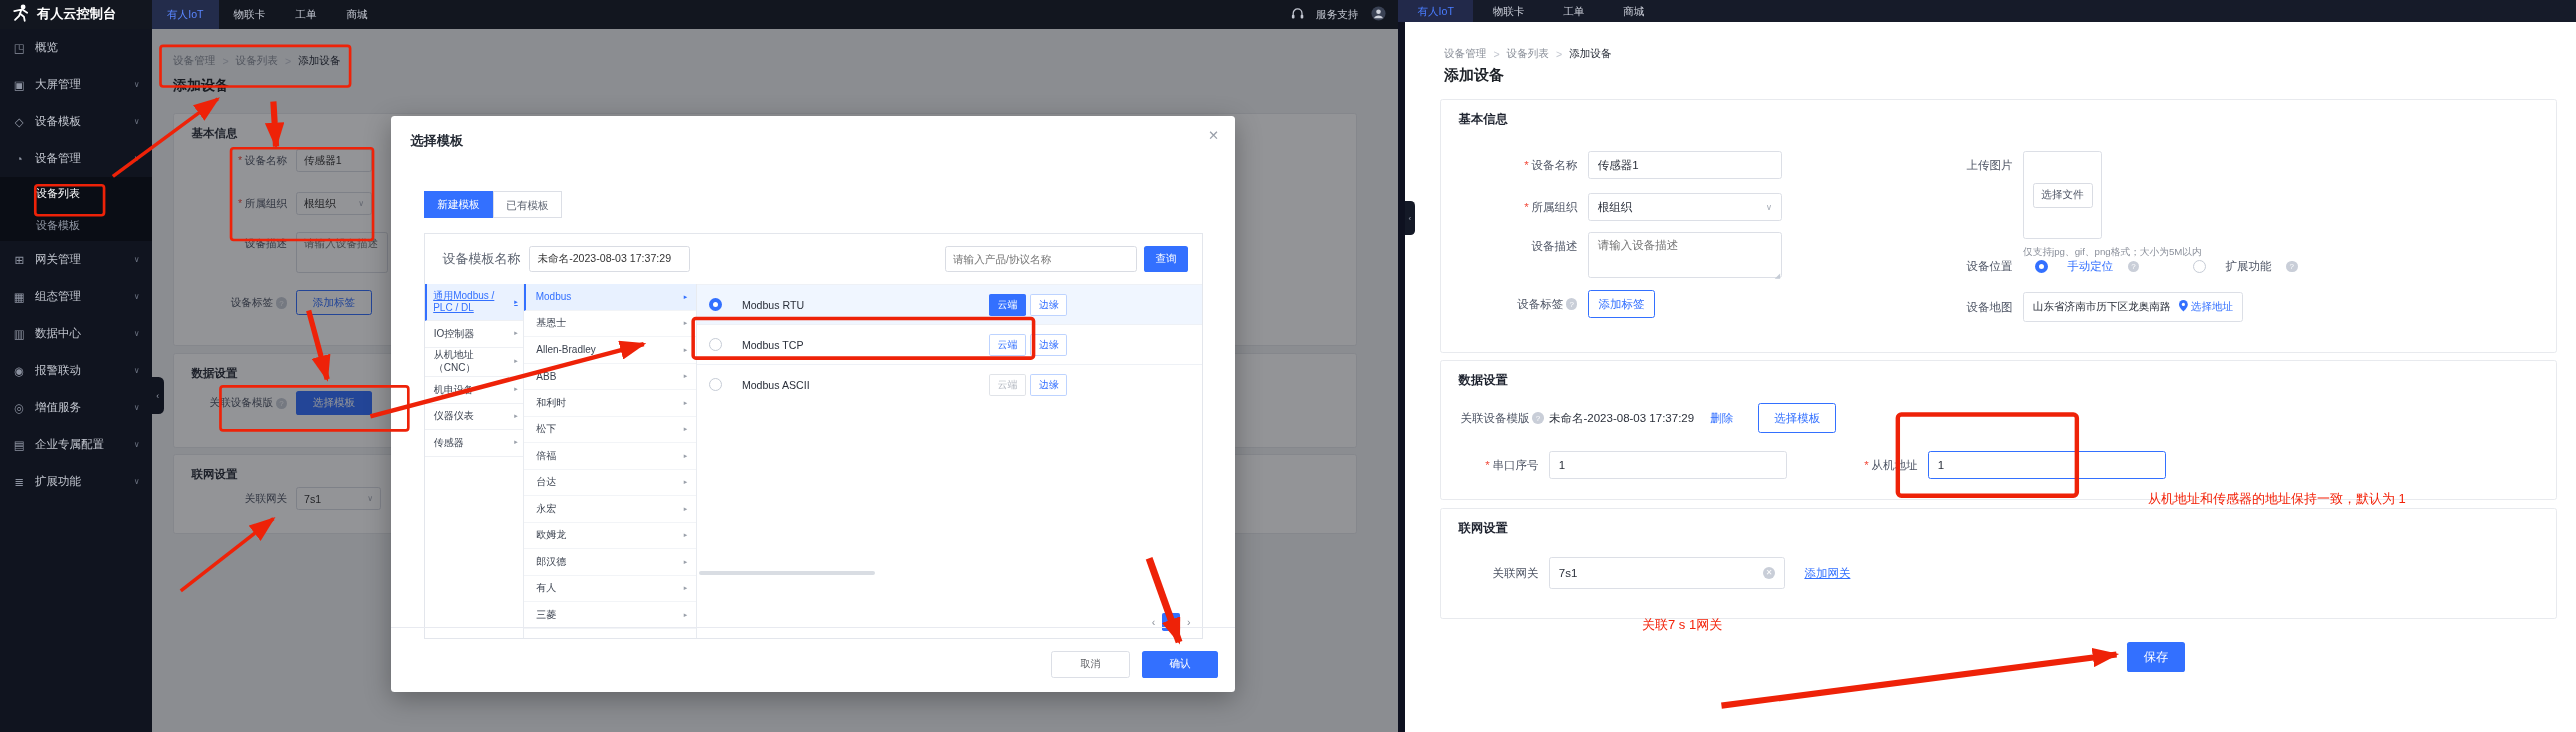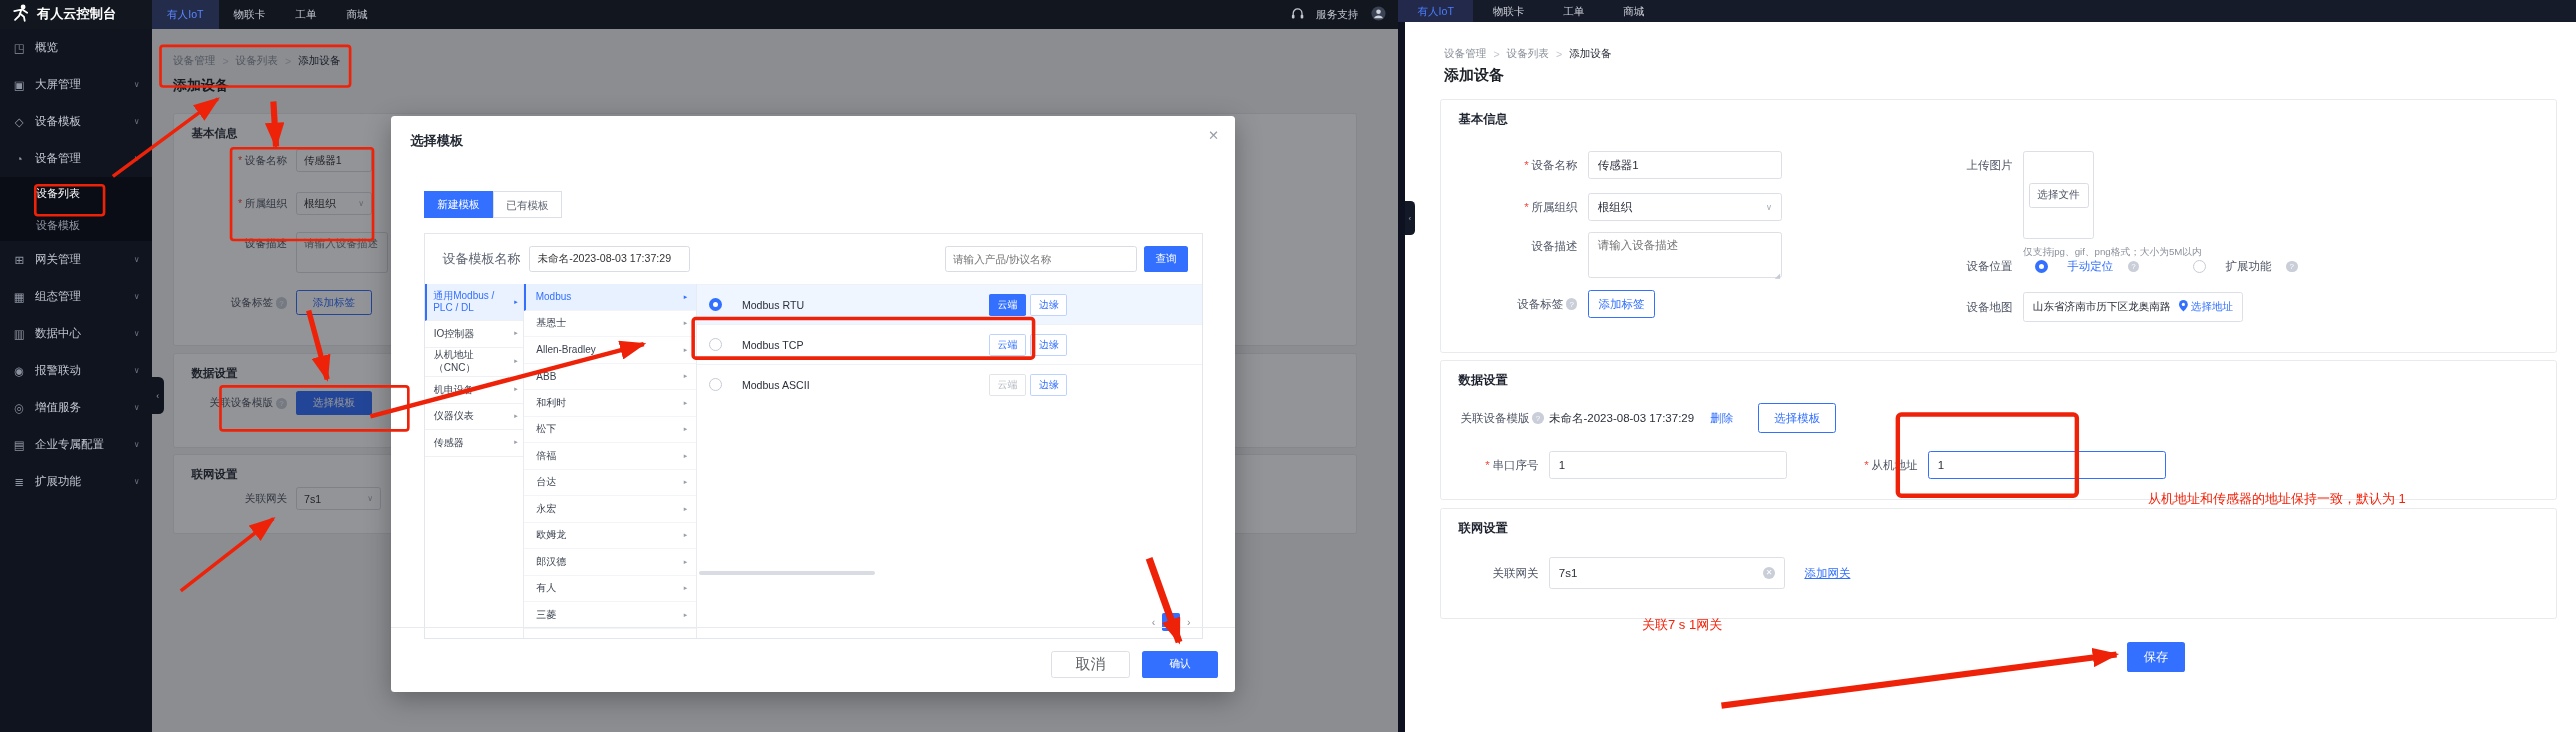--- a/index.html
+++ b/index.html
@@ -45,41 +45,41 @@
   .modal-close{position:absolute;right:16px;top:12.3px;color:#9aa0aa;font-size:13.2px;}
   .mtabs{position:absolute;left:33px;top:75px;display:flex;}
   .mtab{width:69px;height:27px;line-height:27px;text-align:center;font-size:10.6px;box-sizing:border-box;}
   .mtab.active{background:#3370ff;color:#fff;}
   .mtab.idle{border:0.9px solid #dcdfe6;color:#5c6370;background:#fff;}
   .mpanel{position:absolute;left:33px;top:117px;width:779px;height:406px;border:0.9px solid #e3e6ec;box-sizing:border-box;}
   .mpanel-top{position:absolute;left:0;top:0;right:0;height:50px;display:flex;align-items:center;padding:0 14px 0 17.6px;box-sizing:border-box;}
   .mlabel{font-size:13px;color:#5c6370;white-space:nowrap;}
   .cat-col{position:absolute;left:0;top:50px;bottom:0;width:99px;border-right:0.9px solid #e8ebf0;box-sizing:border-box;}
   .cat-item{min-height:26.5px;display:flex;align-items:center;padding:1.8px 5.3px 1.8px 8.8px;font-size:10px;color:#3c4350;border-bottom:0.9px solid #eef0f4;box-sizing:border-box;line-height:1.25;}
-  .cat-item.active{background:#eaf2ff;color:#3370ff;border-left:2.6px solid #3370ff;padding-left:6.2px;}
+  .cat-item.active{background:#eaf2ff;color:#3370ff;border-left:2.6px solid #3370ff;padding-left:6.2px;text-decoration:underline;}
   .itm-arrow{margin-left:auto;font-size:7px;color:#9aa0aa;padding-left:2.6px;}
   .cat-item.active .itm-arrow,.brand-item.active .itm-arrow{color:#3370ff;}
   .brand-col{position:absolute;left:99px;top:50px;bottom:0;width:173px;border-right:0.9px solid #e8ebf0;box-sizing:border-box;}
   .brand-item{height:26.5px;display:flex;align-items:center;padding:0 8.8px 0 12.3px;font-size:10px;color:#3c4350;border-bottom:0.9px solid #f2f4f7;box-sizing:border-box;}
   .brand-item.active{background:#e8f1ff;color:#3370ff;border-left:2.6px solid #3370ff;padding-left:9.7px;}
   .tbl-area{position:absolute;left:272px;top:50px;right:0;bottom:0;}
   .tbl-head{height:34px;display:flex;align-items:center;font-size:10.6px;color:#3c4350;font-weight:bold;}
   .tbl-row{height:39px;display:flex;align-items:center;border-top:0.9px solid #eef1f6;font-size:10.6px;color:#2a2f3a;position:relative;}
   .tbl-row.sel{background:#f0f6ff;}
   .rad{width:13.2px;height:13.2px;border:0.9px solid #c6ccd6;border-radius:50%;box-sizing:border-box;background:#fff;flex:none;}
   .rad.on{border:4.4px solid #3370ff;}
   .mini{width:37px;height:22px;border-radius:1.8px;font-size:10px;display:flex;align-items:center;justify-content:center;box-sizing:border-box;}
   .mini.fill{background:#3370ff;color:#fff;}
   .mini.line{border:0.9px solid #bdd3ff;color:#3370ff;background:#fff;}
   .mini.gray{border:0.9px solid #e0e3e8;color:#b4b9c2;background:#fff;}
   .scroll-thumb{position:absolute;left:1.8px;top:287px;width:176px;height:4.4px;border-radius:2.6px;background:#d9dde3;}
   .pager{position:absolute;right:11.5px;bottom:7px;display:flex;align-items:center;gap:7px;font-size:10.6px;color:#8a8f99;}
   .pgbox{width:17.6px;height:17.6px;background:#3370ff;color:#fff;border-radius:1.8px;display:flex;align-items:center;justify-content:center;font-size:9.7px;}
   .mfooter{position:absolute;left:0;top:511px;width:844px;height:64px;border-top:0.9px solid #e8eaf0;}
-  .btn-ghost{border:0.9px solid #dcdfe6;color:#606266;background:#fff;border-radius:2.6px;font-size:15px;display:flex;align-items:center;justify-content:center;box-sizing:border-box;}
+  .btn-ghost{border:0.9px solid #dcdfe6;color:#606266;background:#fff;border-radius:2.6px;font-size:10px;display:flex;align-items:center;justify-content:center;box-sizing:border-box;}
   
   .right-app{position:absolute;left:1398px;top:0;width:1178px;height:733px;background:#fff;}
   .topbarR{position:absolute;left:0;top:0;right:0;height:22px;background:#161b29;display:flex;z-index:2;}
   .tabR{padding:0 19.4px;line-height:22px;font-size:10.6px;color:#ccd0da;}
   .tabR.active{background:#22294a;color:#4a7dff;}
   .edgeR{position:absolute;left:0;top:22px;width:7px;height:711px;background:#0e1120;z-index:2;}
   .edge-handle{position:absolute;left:7px;top:201px;width:9.7px;height:34px;background:#141927;border-radius:0 4.4px 4.4px 0;color:#9aa0ad;font-size:8px;display:flex;align-items:center;justify-content:center;z-index:2;}
   .pageR{position:absolute;left:7px;top:22px;right:0;bottom:0;background:#fff;}
   .cardR{position:absolute;background:#fff;border:0.9px solid #e8eaee;border-radius:2.6px;}
   .secR{position:absolute;left:17.6px;top:10.6px;font-size:12.3px;font-weight:bold;color:#1f2430;}
@@ -448,21 +448,21 @@
               <span>设备标签</span>
               <span class="qmark">?</span>
             </div>
           <div class="btn-outline-blue" style="width:67px;height:28px;font-size:11.5px;">添加标签</div>
         </div>
 
         <div class="frowR" style="left:450px;top:51px;align-items:flex-start;">
           <div class="flabR" style="width:132px;padding-top:7px;">
               <span>上传图片</span>
             </div>
-          <div class="upload-box" style="width:71px;height:88px;">
+          <div class="upload-box" style="width:79px;height:88px;">
             <div class="upload-btn" style="width:58px;height:23px;">选择文件</div>
           </div>
         </div>
         <div class="note abs" style="left:582px;top:146px;">仅支持jpg、gif、png格式；大小为5M以内</div>
         <div class="frowR" style="left:450px;top:159px;gap:12px;">
           <div class="flabR" style="width:132px;">
               <span>设备位置</span>
             </div>
           <span class="rad on"></span>
           <span class="link-blue" style="margin-left:7px;">手动定位</span>

